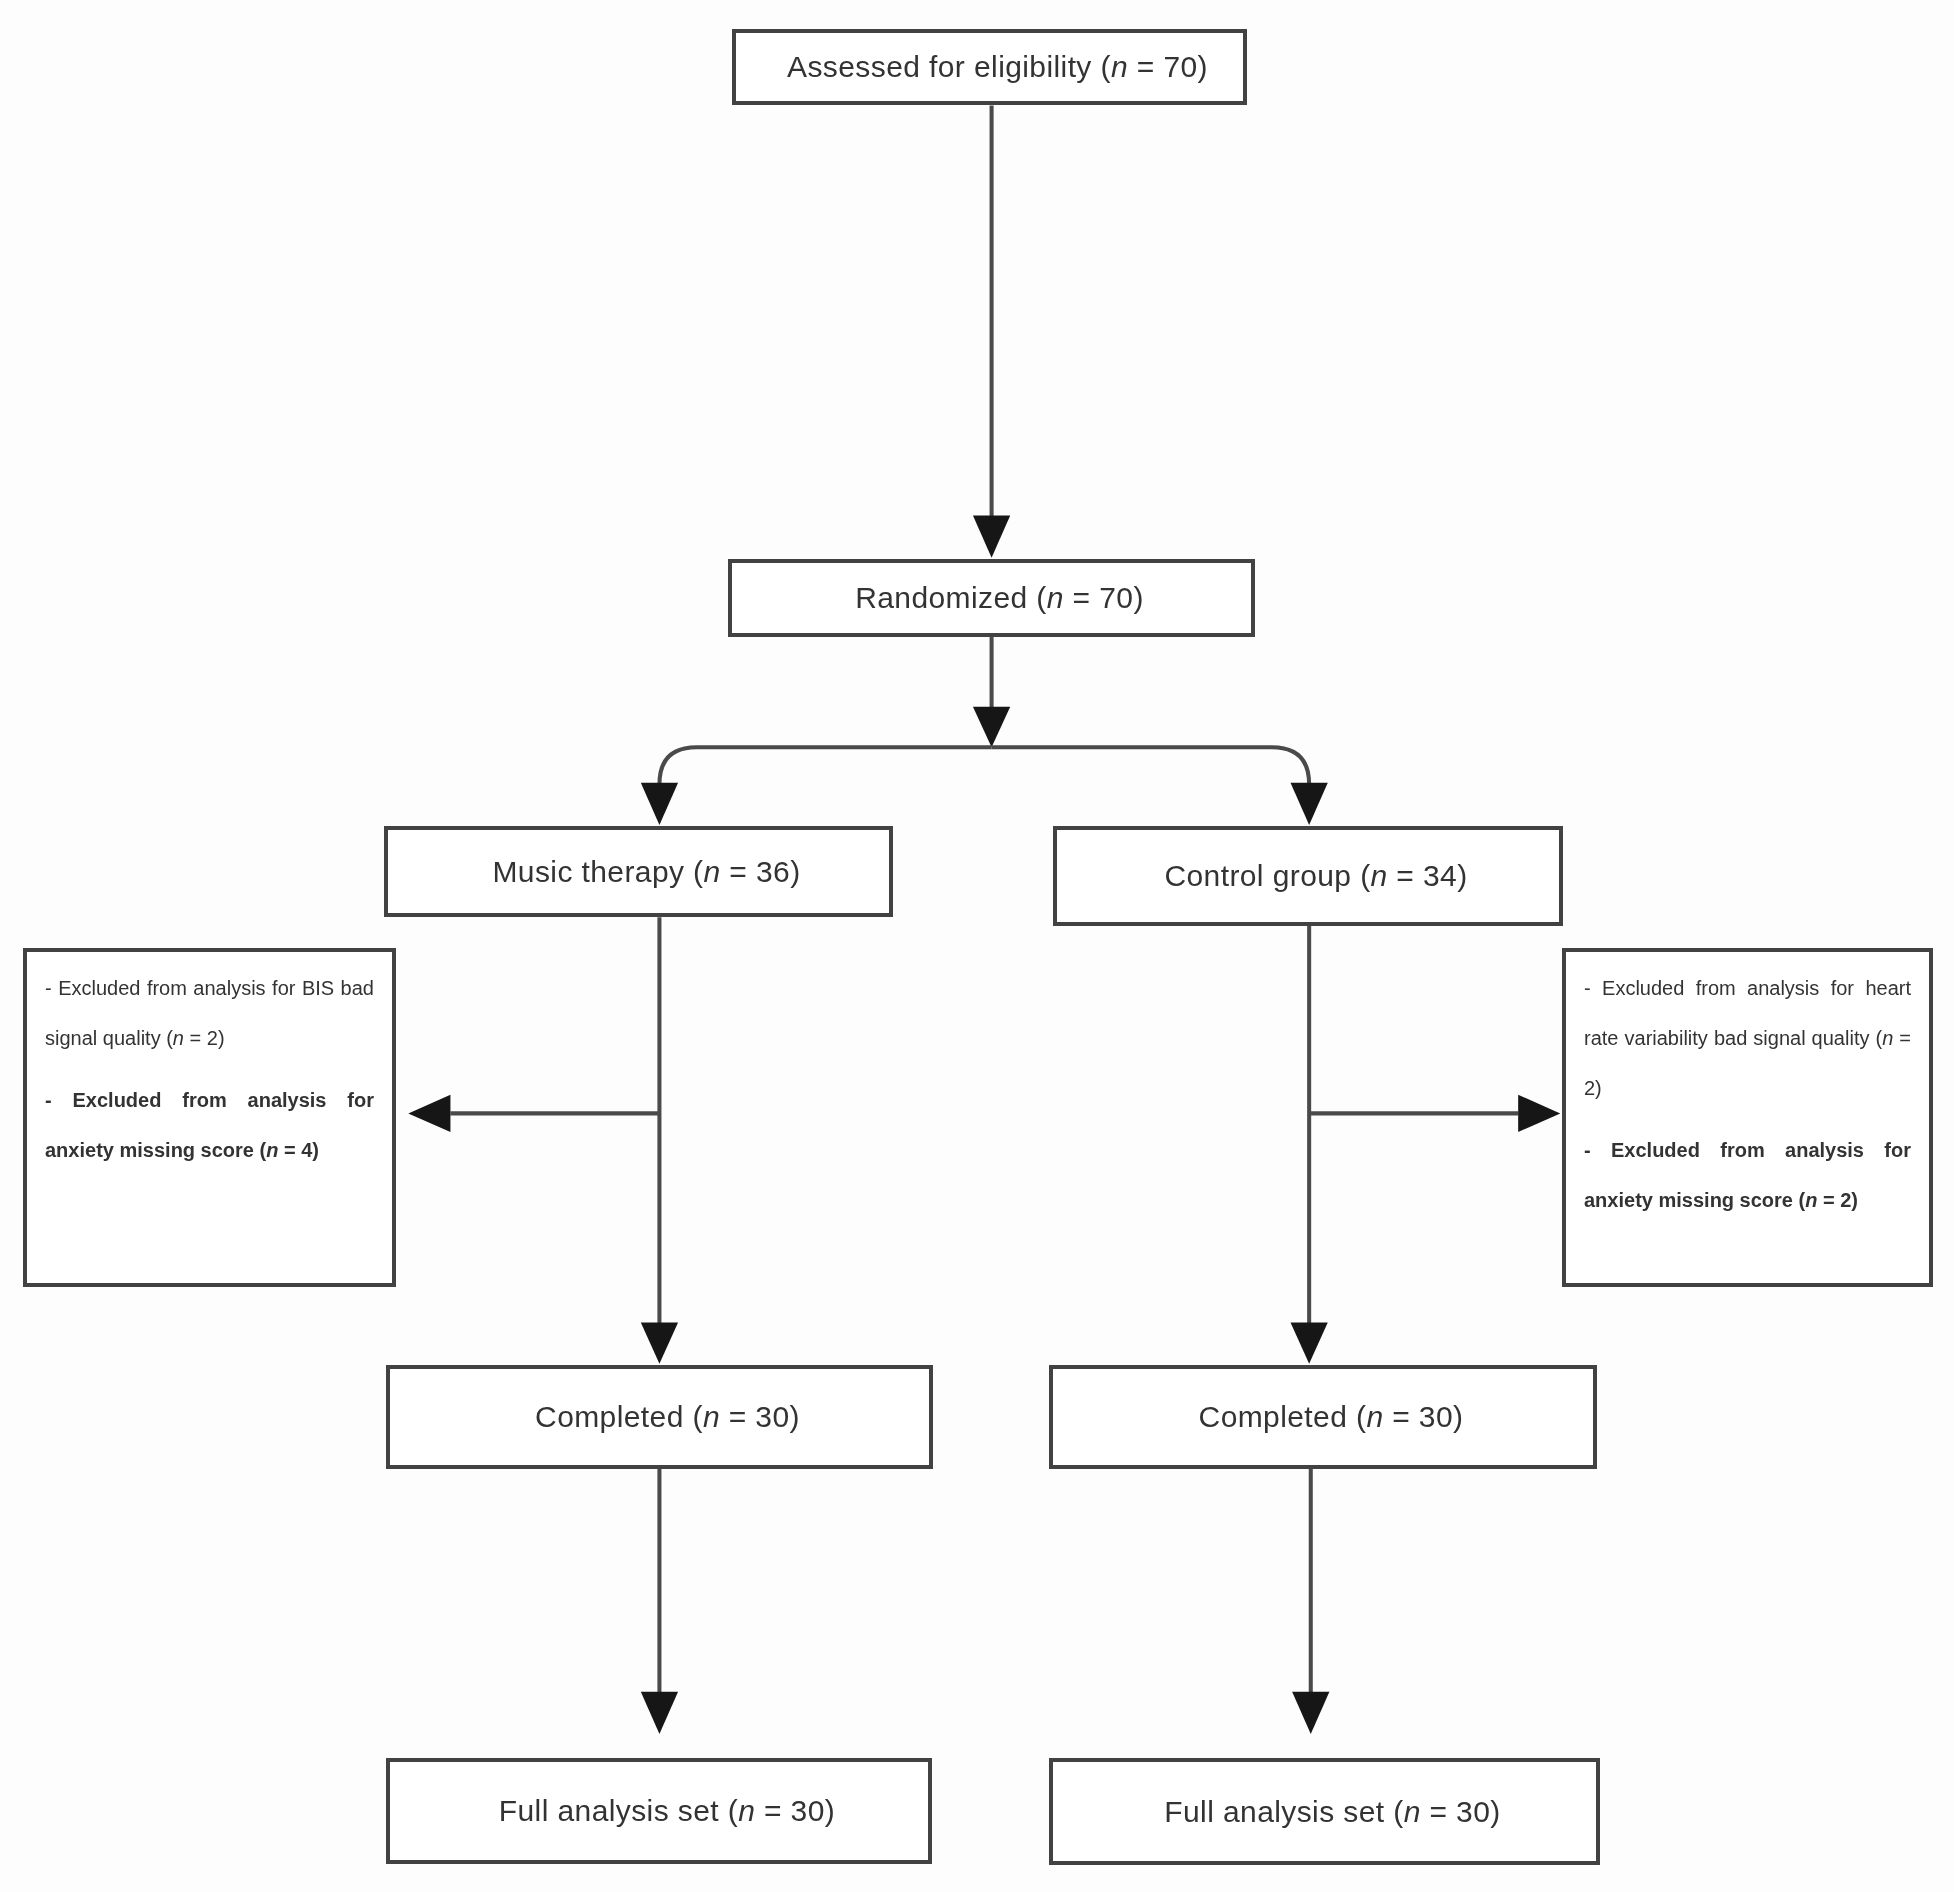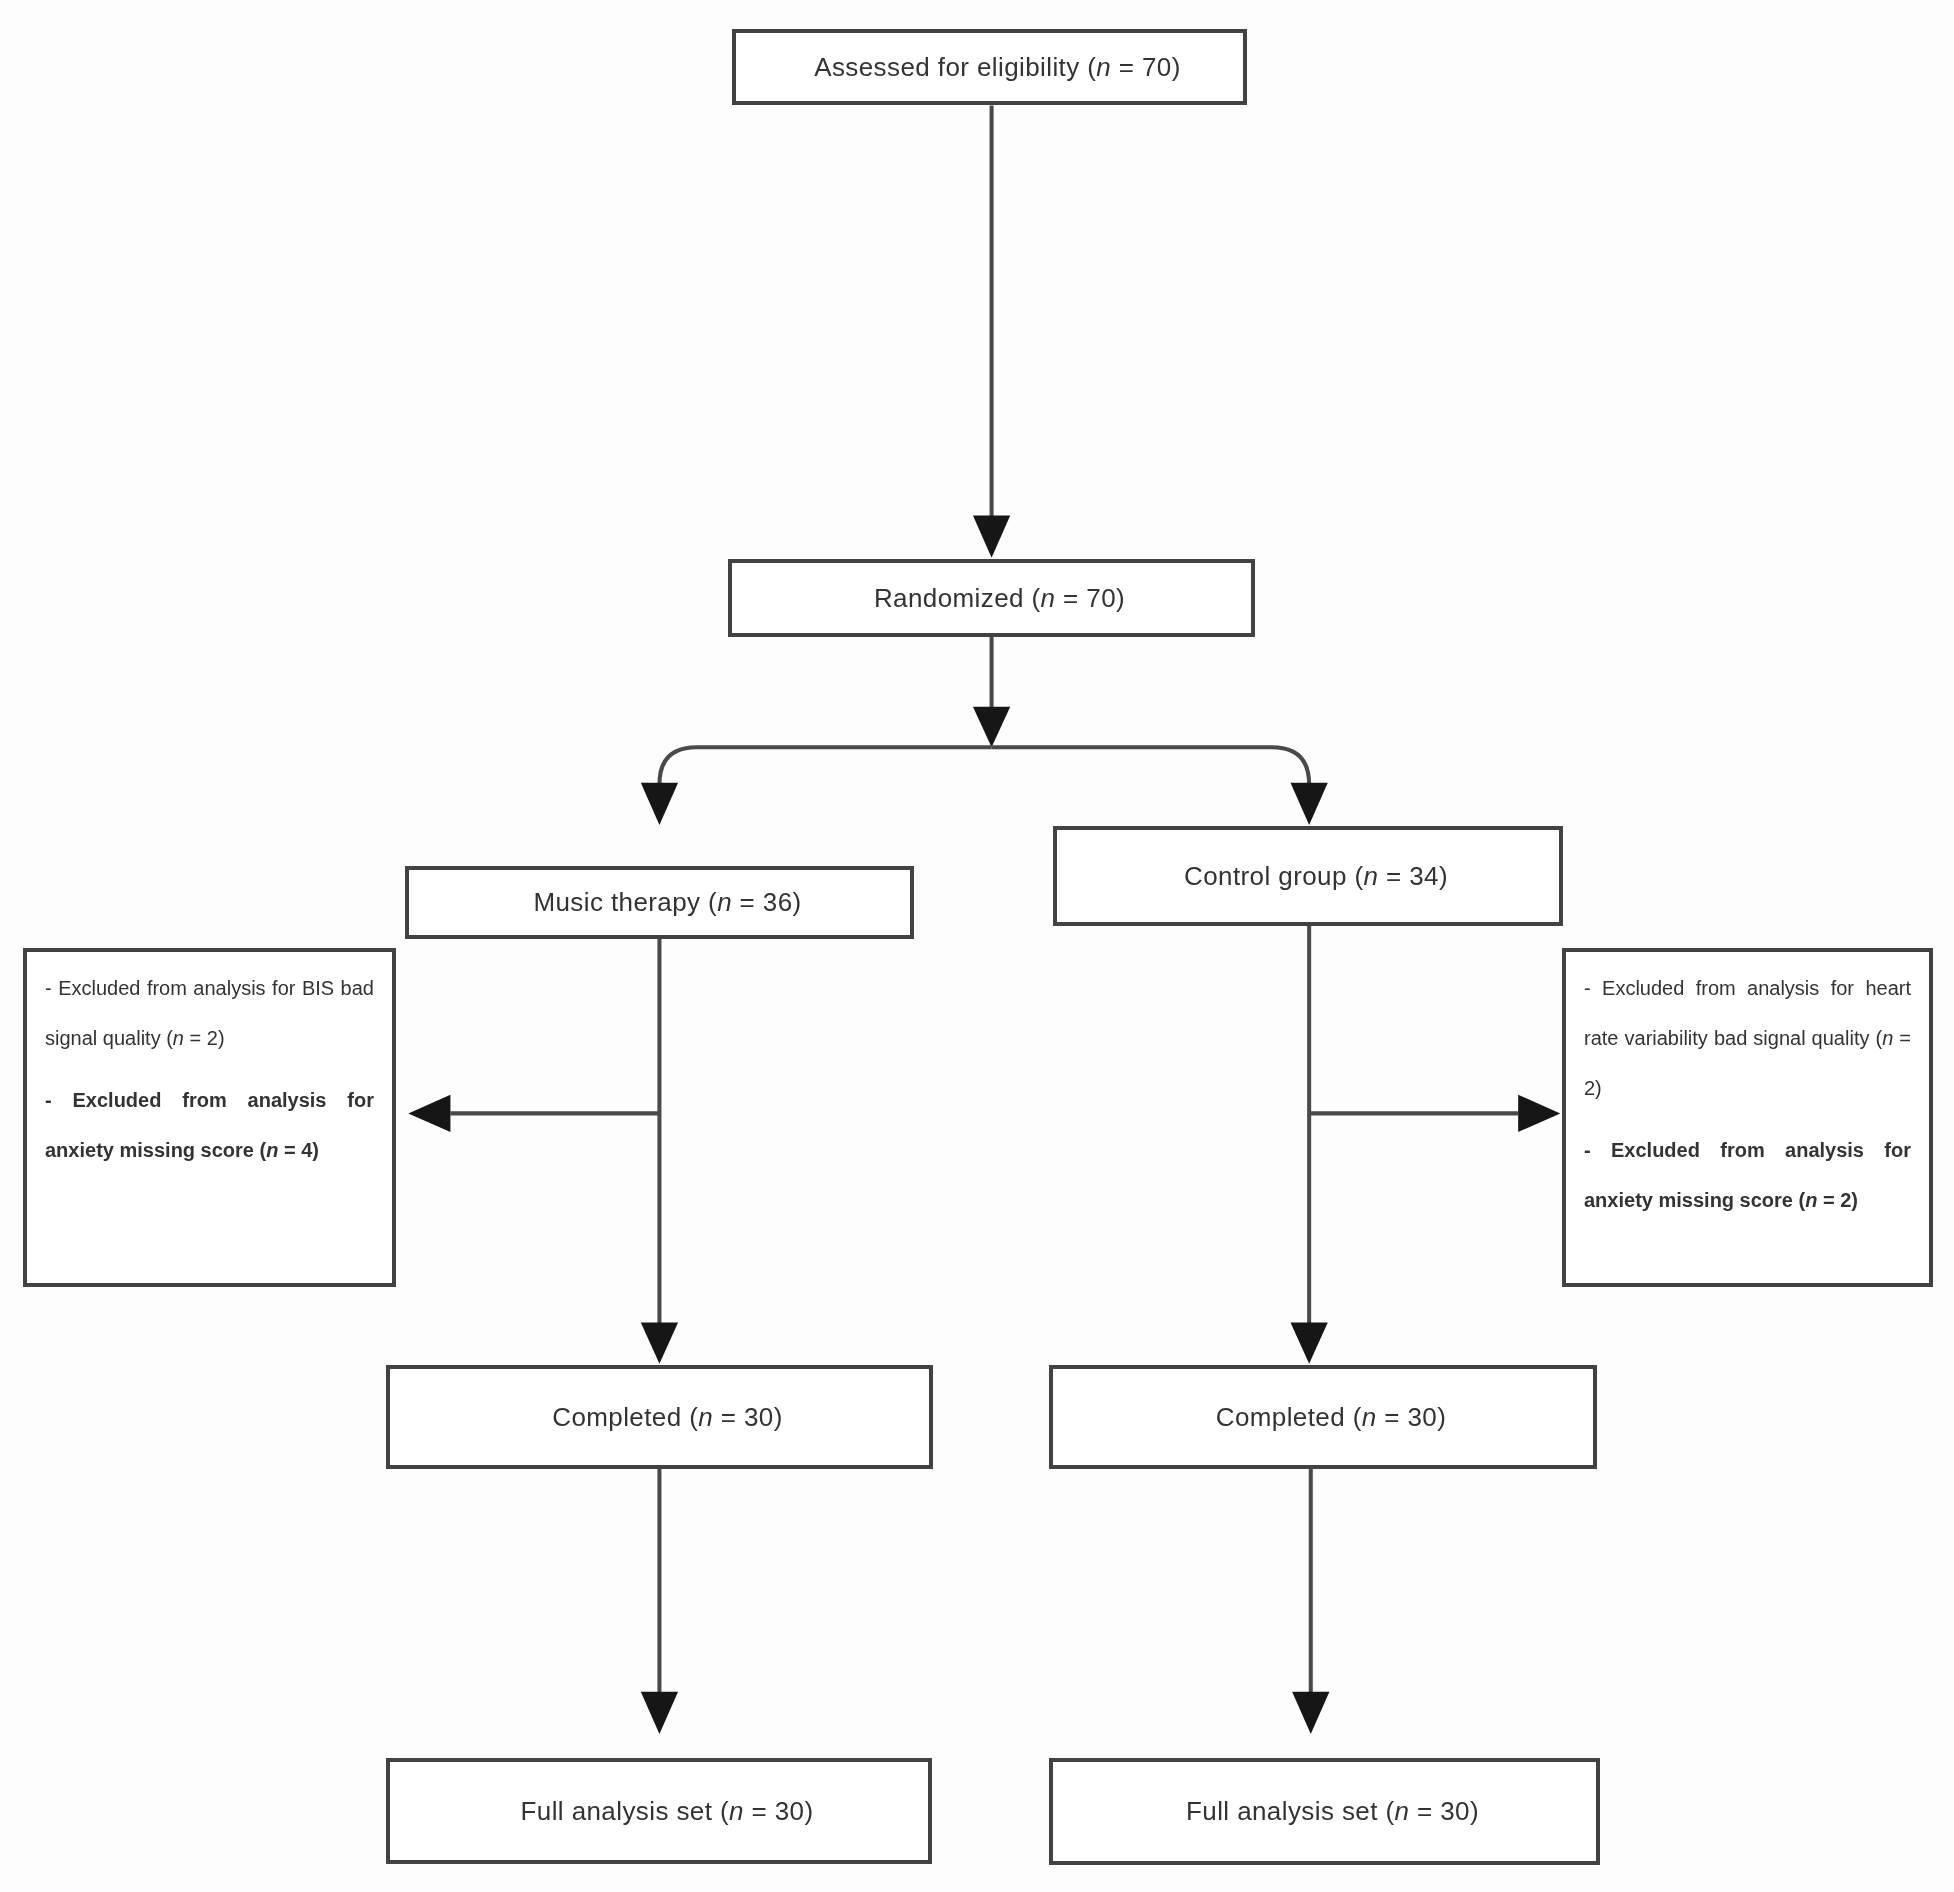--- a/index.html
+++ b/index.html
@@ -24,21 +24,21 @@
   }
   .node {
     position: absolute;
     box-sizing: border-box;
     background: #ffffff;
     border: 4px solid #424242;
     display: flex;
     align-items: center;
     justify-content: center;
     text-align: center;
-    font-size: 26px;
+    font-size: 30px;
     letter-spacing: 0.4px;
     color: #333333;
     padding-left: 16px;
   }
   .node i { font-style: italic; }
   .excl {
     position: absolute;
     box-sizing: border-box;
     background: #ffffff;
     border: 4px solid #424242;
@@ -49,21 +49,21 @@
     color: #333333;
   }
   .excl p {
     margin: 0 0 11.3px 0;
   }
   .excl p:last-child { margin-bottom: 0; font-weight: bold; }
 
   
   #box-assessed        { left: 732px;  top: 29px;   width: 515px; height: 76px;  }
   #box-randomized      { left: 728px;  top: 559px;  width: 527px; height: 78px;  }
-  #box-music           { left: 405px;  top: 826px; width: 509px; height: 73px; margin-top: 40px; }
+  #box-music           { left: 384px;  top: 826px; width: 509px; height: 91px; }
   #box-control         { left: 1053px; top: 826px; width: 510px; height: 100px; }
   #box-excl-left       { left: 23px;   top: 948px; width: 373px; height: 339px; }
   #box-excl-right      { left: 1562px; top: 948px; width: 371px; height: 339px; }
   #box-completed-left  { left: 386px;  top: 1365px; width: 547px; height: 104px; }
   #box-completed-right { left: 1049px; top: 1365px; width: 548px; height: 104px; }
   #box-full-left       { left: 386px;  top: 1758px; width: 546px; height: 106px; }
   #box-full-right      { left: 1049px; top: 1758px; width: 551px; height: 107px; }
 
   .line { stroke: #4a4a4a; stroke-width: 5; fill: none; }
   .head { fill: #161616; stroke: none; }

